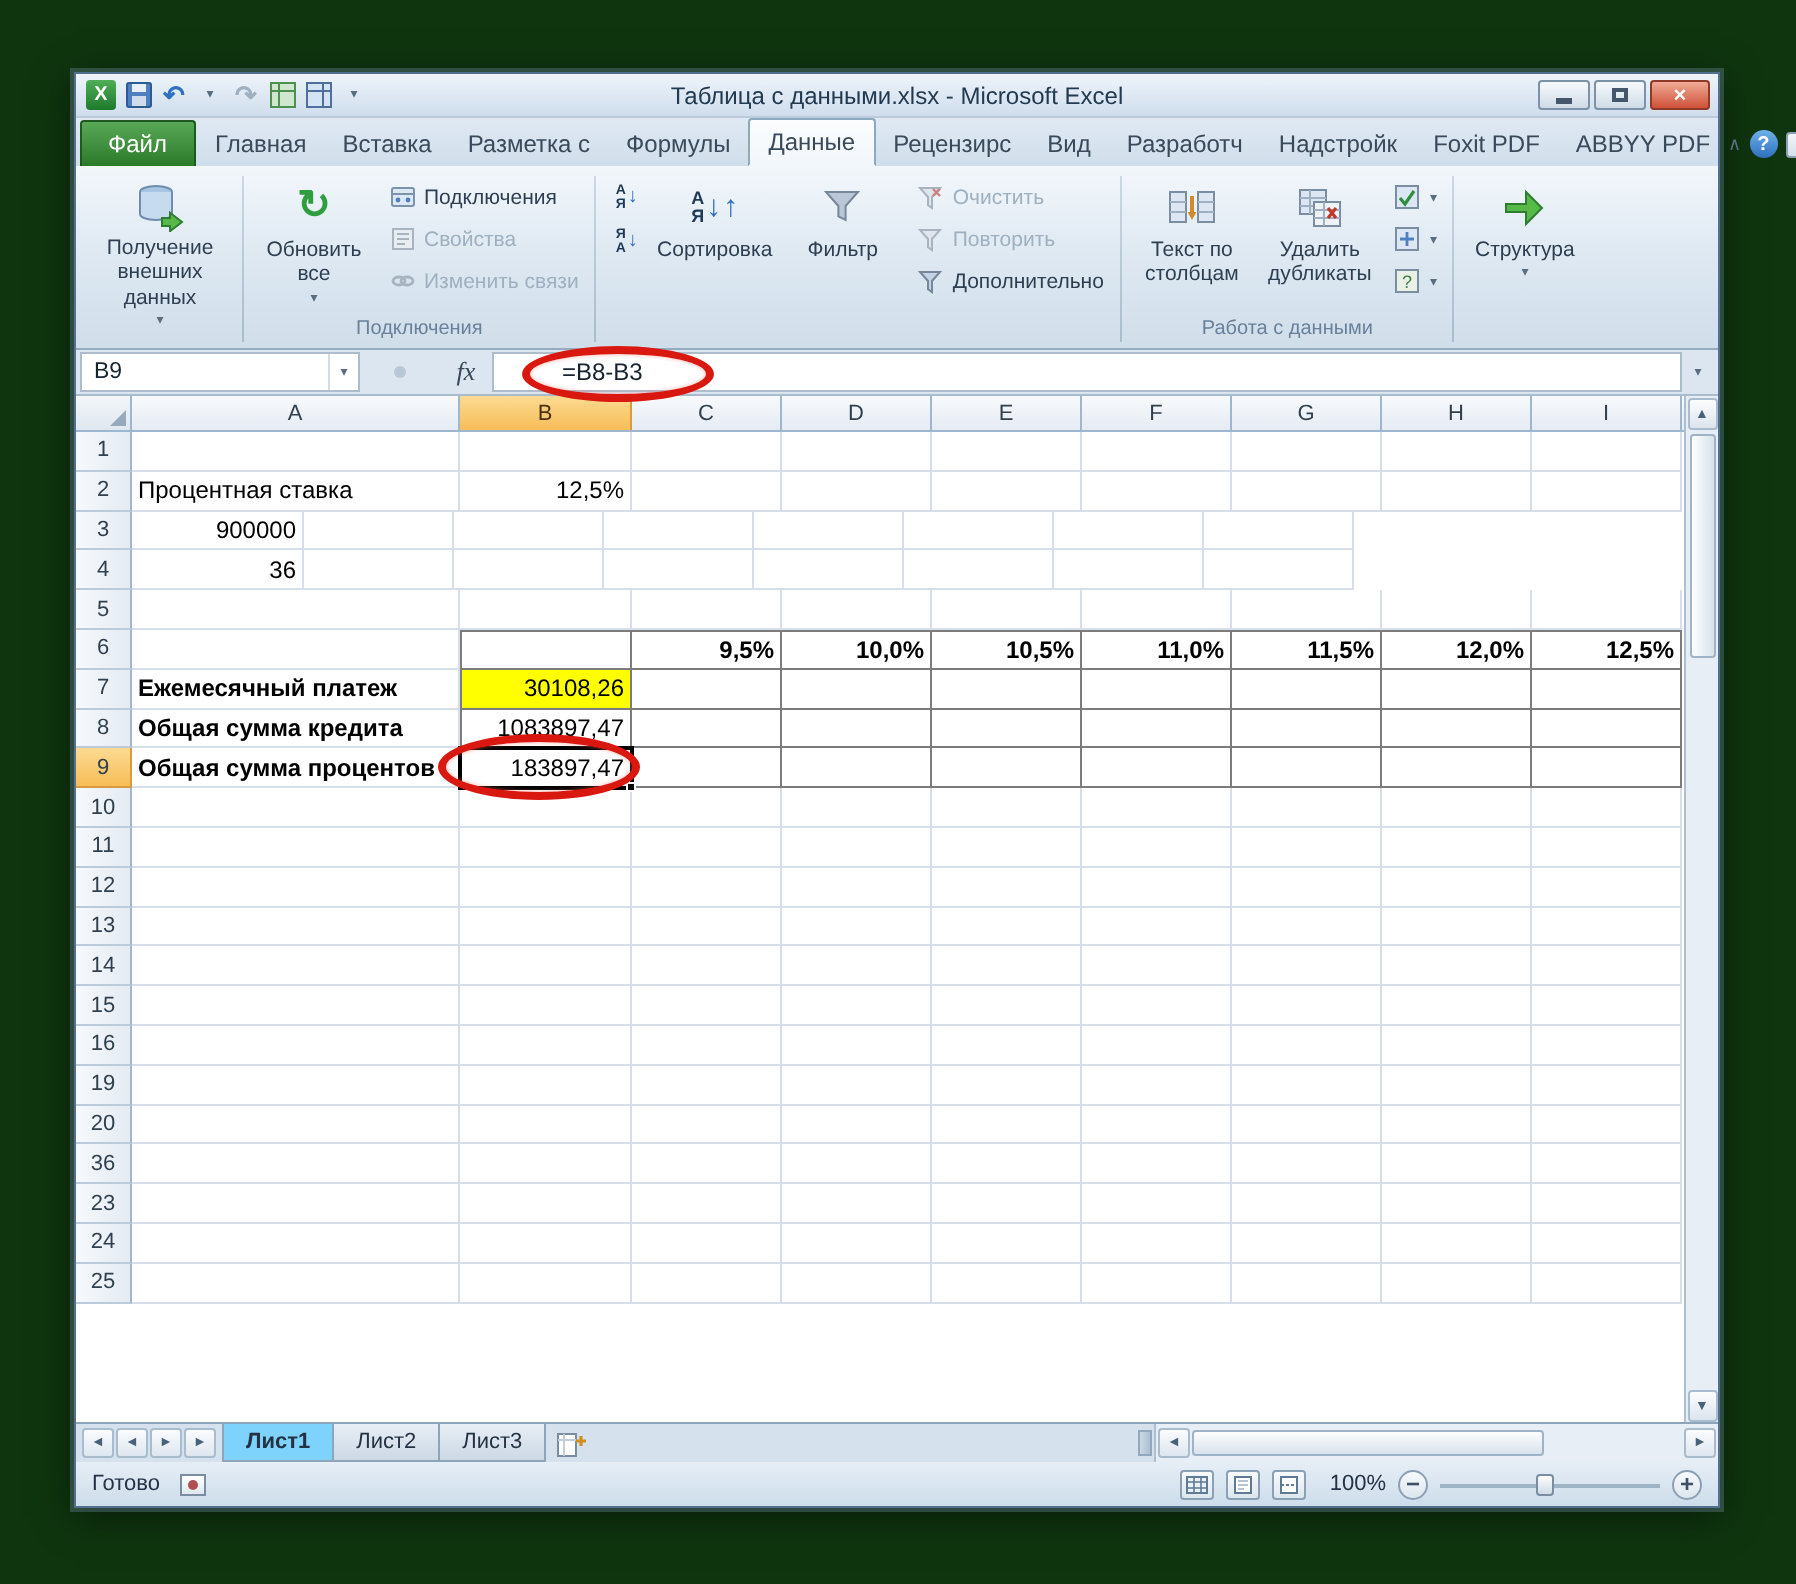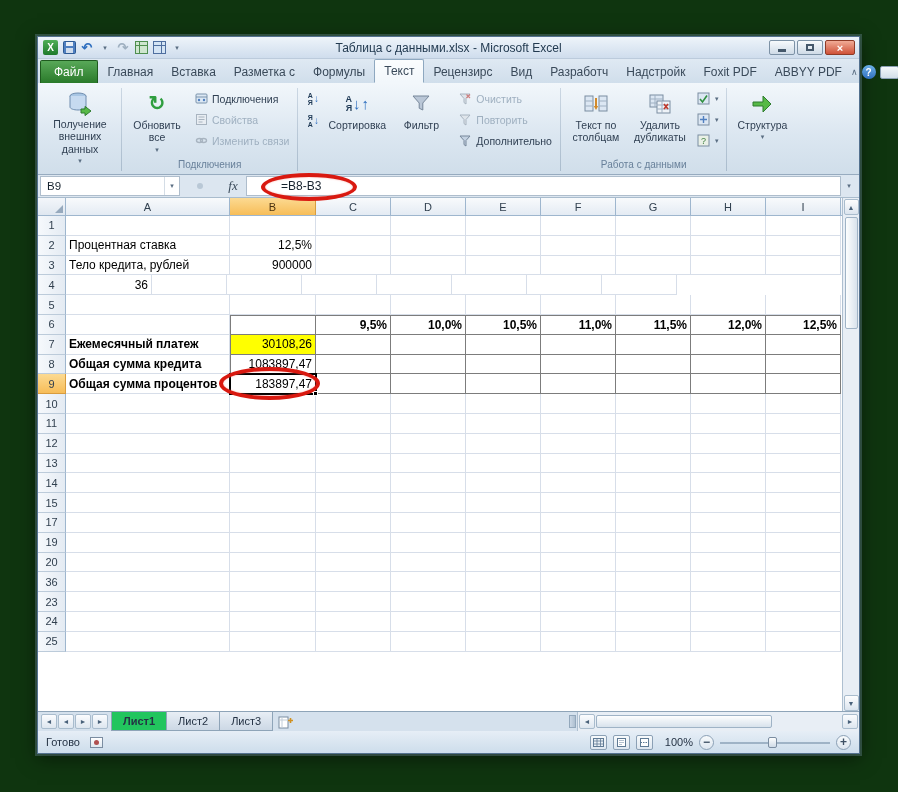--- a/index.html
+++ b/index.html
@@ -90,21 +90,21 @@
 .vscroll{width:17px;flex:0 0 17px;background:#e8eef5;border-left:1px solid #aebfd0;display:flex;flex-direction:column;align-items:center}
 .sbtn{width:15px;height:16px;margin-top:1px;background:linear-gradient(#fdfdfe,#dbe4ee);border:1px solid #a9bccd;border-radius:2px;font-size:7px;color:#49617a;display:flex;align-items:center;justify-content:center}
 .vthumb{width:13px;height:112px;background:linear-gradient(90deg,#fdfefe,#d8e2ec);border:1px solid #9fb3c6;border-radius:2px;margin-top:2px}
 .vfill{flex:1}
 
 
 .tabbar{height:20px;flex:0 0 20px;background:#d5e1ed;border-top:1px solid #8ea4b8;display:flex;align-items:stretch}
 .tnav{display:flex;align-items:center;gap:1px;padding:0 3px}
 .tnav-btn{width:16px;height:15px;font-size:7px;color:#49617a;display:flex;align-items:center;justify-content:center;background:linear-gradient(#fbfcfe,#dde6ef);border:1px solid #a9bccd;border-radius:2px}
 .stab{display:flex;align-items:center;padding:0 11px;font-size:11px;color:#243244;background:linear-gradient(#e8eef5,#ccd8e5);border:1px solid #8ea4b8;border-top:none;margin-right:-1px}
-.stab.active{background:#22c55e;font-weight:bold;z-index:2}
+.stab.active{background:#7dd3fc;font-weight:bold;z-index:2}
 .stab-add{display:flex;align-items:center;justify-content:center;width:28px;border:1px solid transparent}
 .tab-fill{flex:1}
 .tsplit{width:7px;background:linear-gradient(90deg,#cbd8e6,#aebfd0);border:1px solid #93a8bc;margin:3px 1px}
 .hscroll{width:282px;flex:0 0 282px;display:flex;align-items:center;background:#e8eef5;border-left:1px solid #aebfd0;padding:0 1px}
 .hbtn{width:16px;height:15px;font-size:7px;color:#49617a;display:flex;align-items:center;justify-content:center;background:linear-gradient(#fbfcfe,#dde6ef);border:1px solid #a9bccd;border-radius:2px}
 .htrack{flex:1;height:15px;display:flex;align-items:center;padding:0 1px}
 .hthumb{width:72%;height:13px;background:linear-gradient(#fdfefe,#d8e2ec);border:1px solid #9fb3c6;border-radius:2px}
 
 
 .statusbar{height:22px;flex:0 0 22px;background:linear-gradient(#e6eef6,#cdddeb);display:flex;align-items:center;font-size:11px;color:#243244;padding:0 8px;gap:10px}
@@ -163,21 +163,21 @@
       <span class="win-btn close">×</span>
     </div>
   </div>
 
   <div class="tabrow">
     <div class="tab filetab">Файл</div>
     <div class="tab">Главная</div>
     <div class="tab">Вставка</div>
     <div class="tab">Разметка с</div>
     <div class="tab">Формулы</div>
-    <div class="tab active">Текст</div>
+    <div class="tab active">Данные</div>
     <div class="tab">Рецензирс</div>
     <div class="tab">Вид</div>
     <div class="tab">Разработч</div>
     <div class="tab">Надстройк</div>
     <div class="tab">Foxit PDF</div>
     <div class="tab">ABBYY PDF</div>
     <div class="tabrow-right">
       <span class="mini-ic">∧</span>
       <span class="help-ic">?</span>
       <span class="wb-btn"></span>
@@ -453,21 +453,20 @@
             <div class="cell" style="width: 75px; flex: 0 0 75px;"></div>
             <div class="cell" style="width: 75px; flex: 0 0 75px;"></div>
             <div class="cell" style="width: 75px; flex: 0 0 75px;"></div>
             <div class="cell" style="width: 75px; flex: 0 0 75px;"></div>
             <div class="cell" style="width: 75px; flex: 0 0 75px;"></div>
             <div class="cell" style="width: 75px; flex: 0 0 75px;"></div>
             <div class="cell" style="width: 75px; flex: 0 0 75px;"></div>
           </div>
           <div class="grid-row">
             <div class="row-hdr">3</div>
-            <div class="cell" style="width: 164px; flex: 0 0 164px;">Тело кредита, рублей</div>
             <div class="cell r" style="width: 86px; flex: 0 0 86px;">900000</div>
             <div class="cell" style="width: 75px; flex: 0 0 75px;"></div>
             <div class="cell" style="width: 75px; flex: 0 0 75px;"></div>
             <div class="cell" style="width: 75px; flex: 0 0 75px;"></div>
             <div class="cell" style="width: 75px; flex: 0 0 75px;"></div>
             <div class="cell" style="width: 75px; flex: 0 0 75px;"></div>
             <div class="cell" style="width: 75px; flex: 0 0 75px;"></div>
             <div class="cell" style="width: 75px; flex: 0 0 75px;"></div>
           </div>
           <div class="grid-row">
@@ -607,21 +606,21 @@
             <div class="cell" style="width: 86px; flex: 0 0 86px;"></div>
             <div class="cell" style="width: 75px; flex: 0 0 75px;"></div>
             <div class="cell" style="width: 75px; flex: 0 0 75px;"></div>
             <div class="cell" style="width: 75px; flex: 0 0 75px;"></div>
             <div class="cell" style="width: 75px; flex: 0 0 75px;"></div>
             <div class="cell" style="width: 75px; flex: 0 0 75px;"></div>
             <div class="cell" style="width: 75px; flex: 0 0 75px;"></div>
             <div class="cell" style="width: 75px; flex: 0 0 75px;"></div>
           </div>
           <div class="grid-row">
-            <div class="row-hdr">17</div>
+            <div class="row-hdr">16</div>
             <div class="cell" style="width: 164px; flex: 0 0 164px;"></div>
             <div class="cell" style="width: 86px; flex: 0 0 86px;"></div>
             <div class="cell" style="width: 75px; flex: 0 0 75px;"></div>
             <div class="cell" style="width: 75px; flex: 0 0 75px;"></div>
             <div class="cell" style="width: 75px; flex: 0 0 75px;"></div>
             <div class="cell" style="width: 75px; flex: 0 0 75px;"></div>
             <div class="cell" style="width: 75px; flex: 0 0 75px;"></div>
             <div class="cell" style="width: 75px; flex: 0 0 75px;"></div>
             <div class="cell" style="width: 75px; flex: 0 0 75px;"></div>
           </div>

